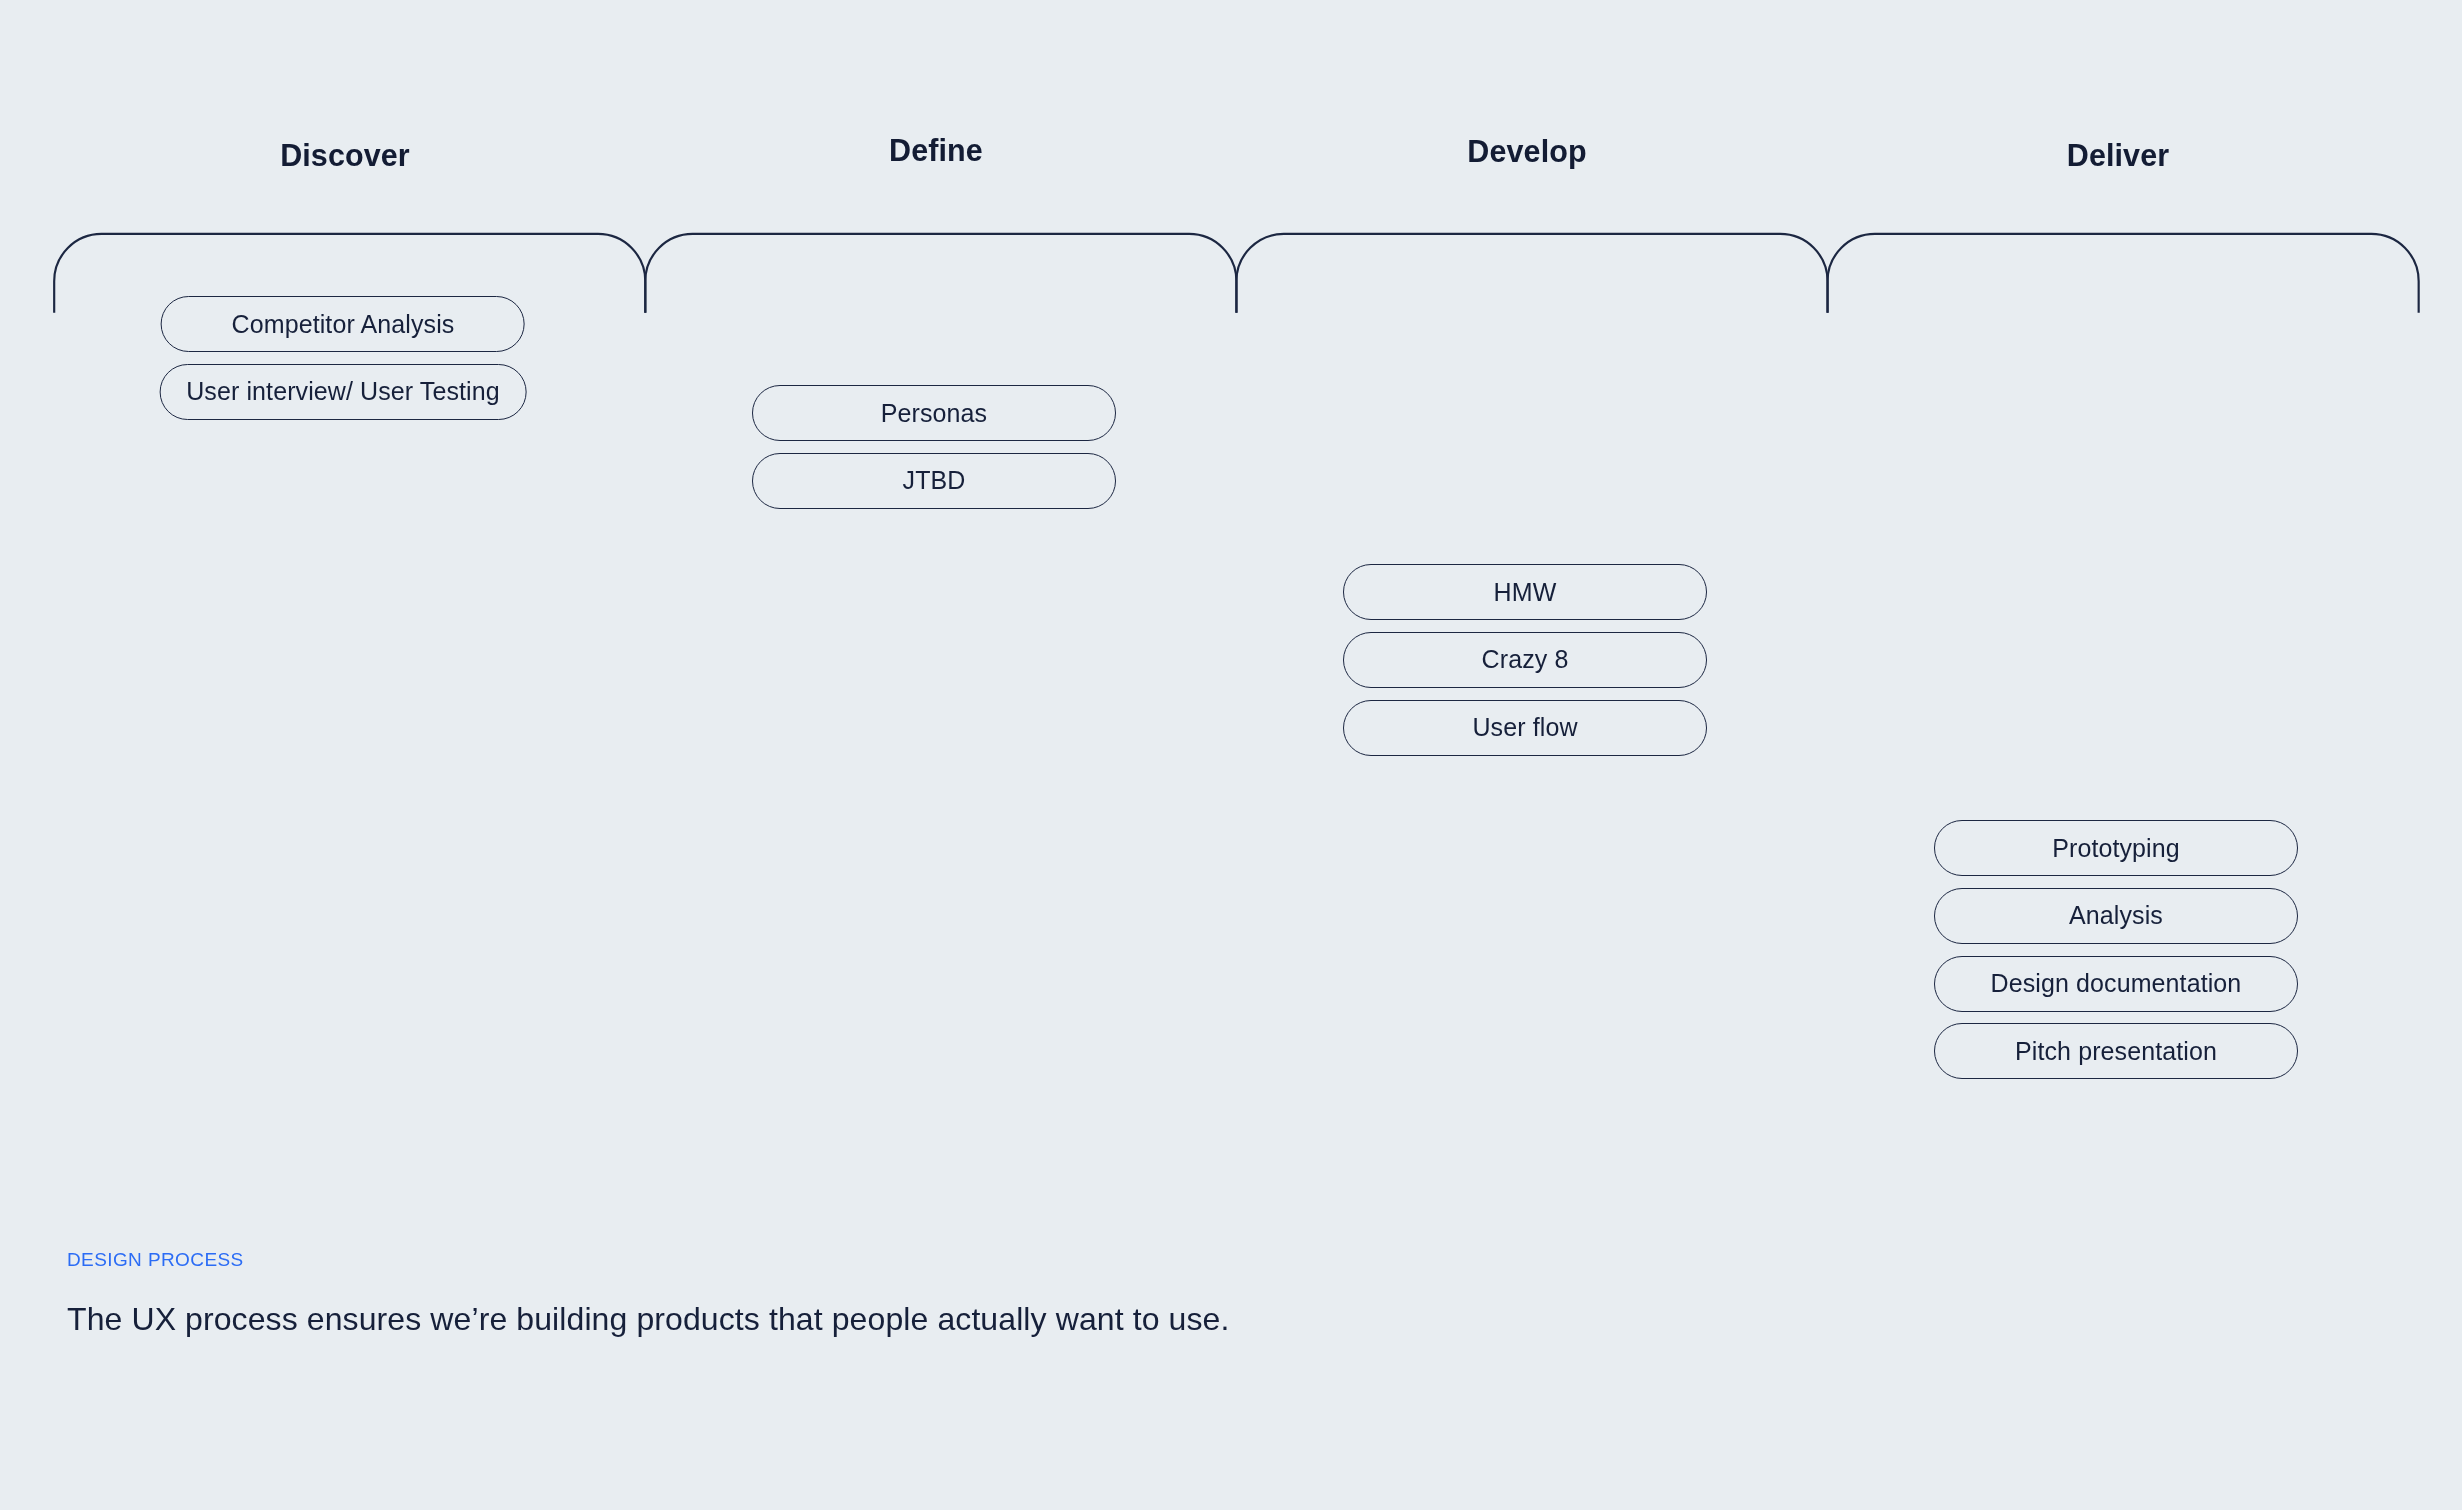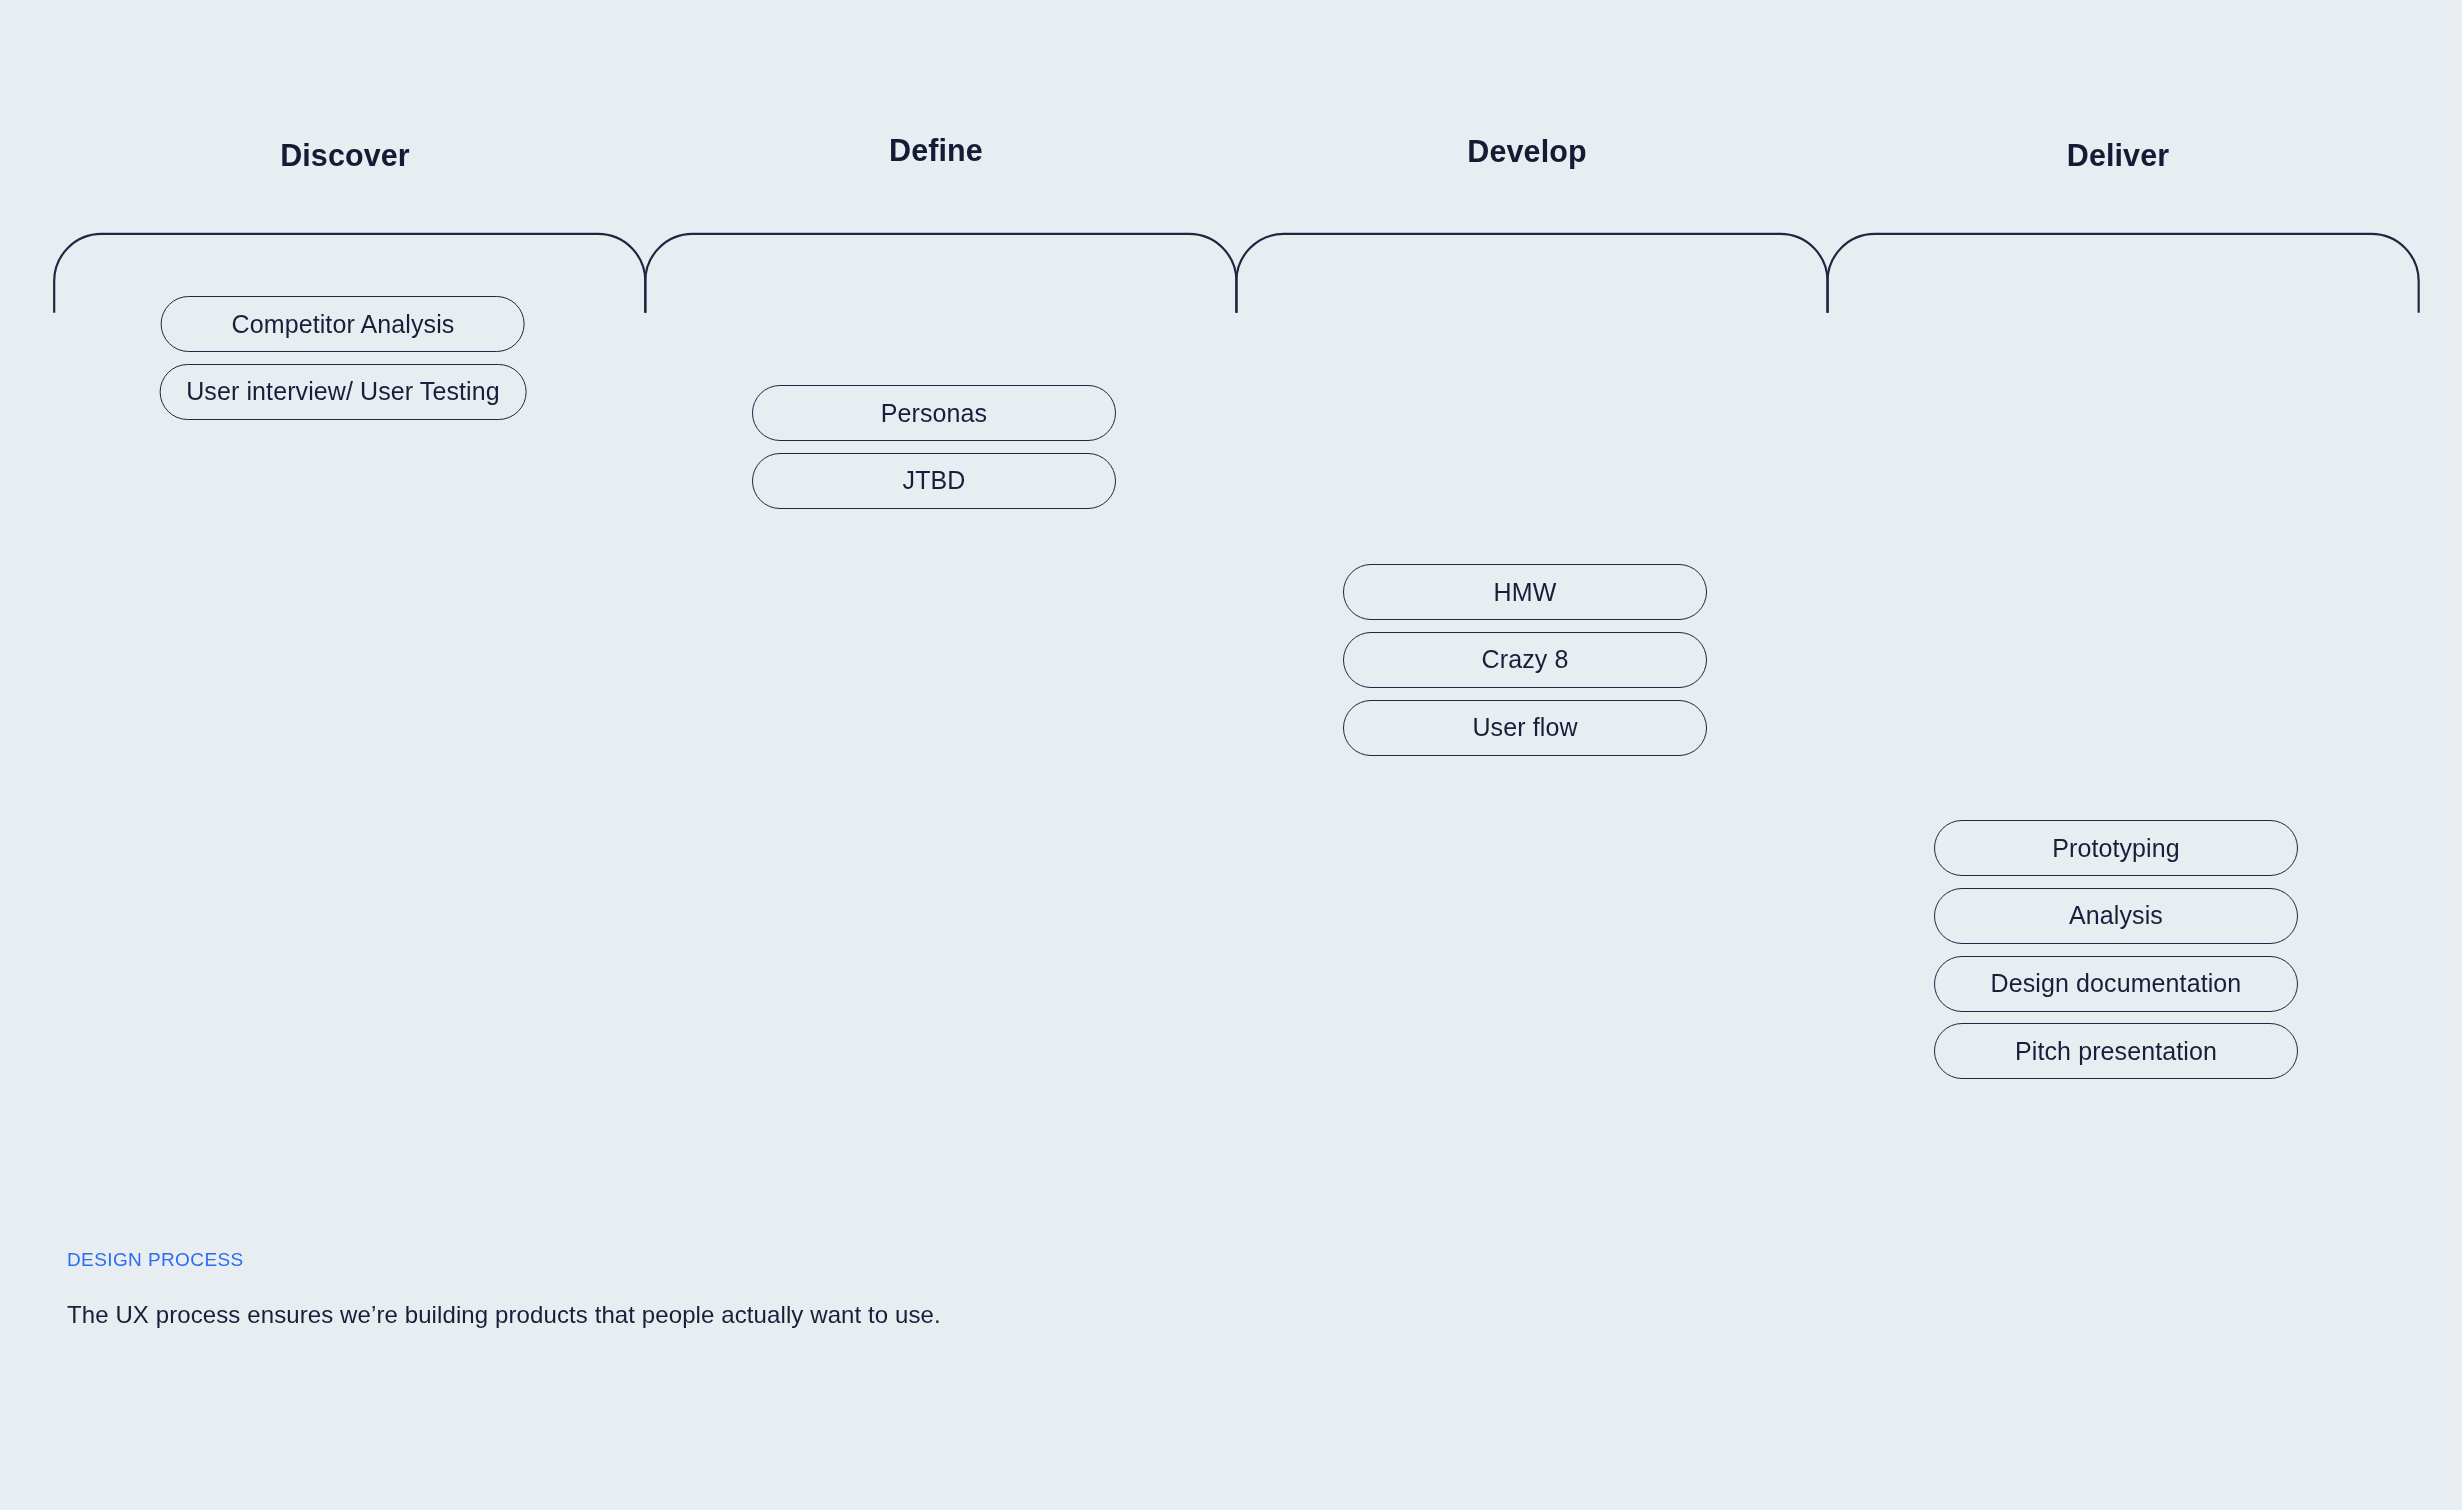--- a/index.html
+++ b/index.html
@@ -89,21 +89,21 @@
 
   #caption-eyebrow {
     font-size: 19px;
     color: #2b6cf5;
     letter-spacing: 0.4px;
     font-weight: normal;
     margin: 0 0 29.6px 0;
   }
 
   #caption-body {
-    font-size: 24px;
+    font-size: 32px;
     color: #16203a;
     letter-spacing: 0.1px;
     margin: 0;
   }
 </style>
 </head>
 <body>
 
 <div id="stage">
 

